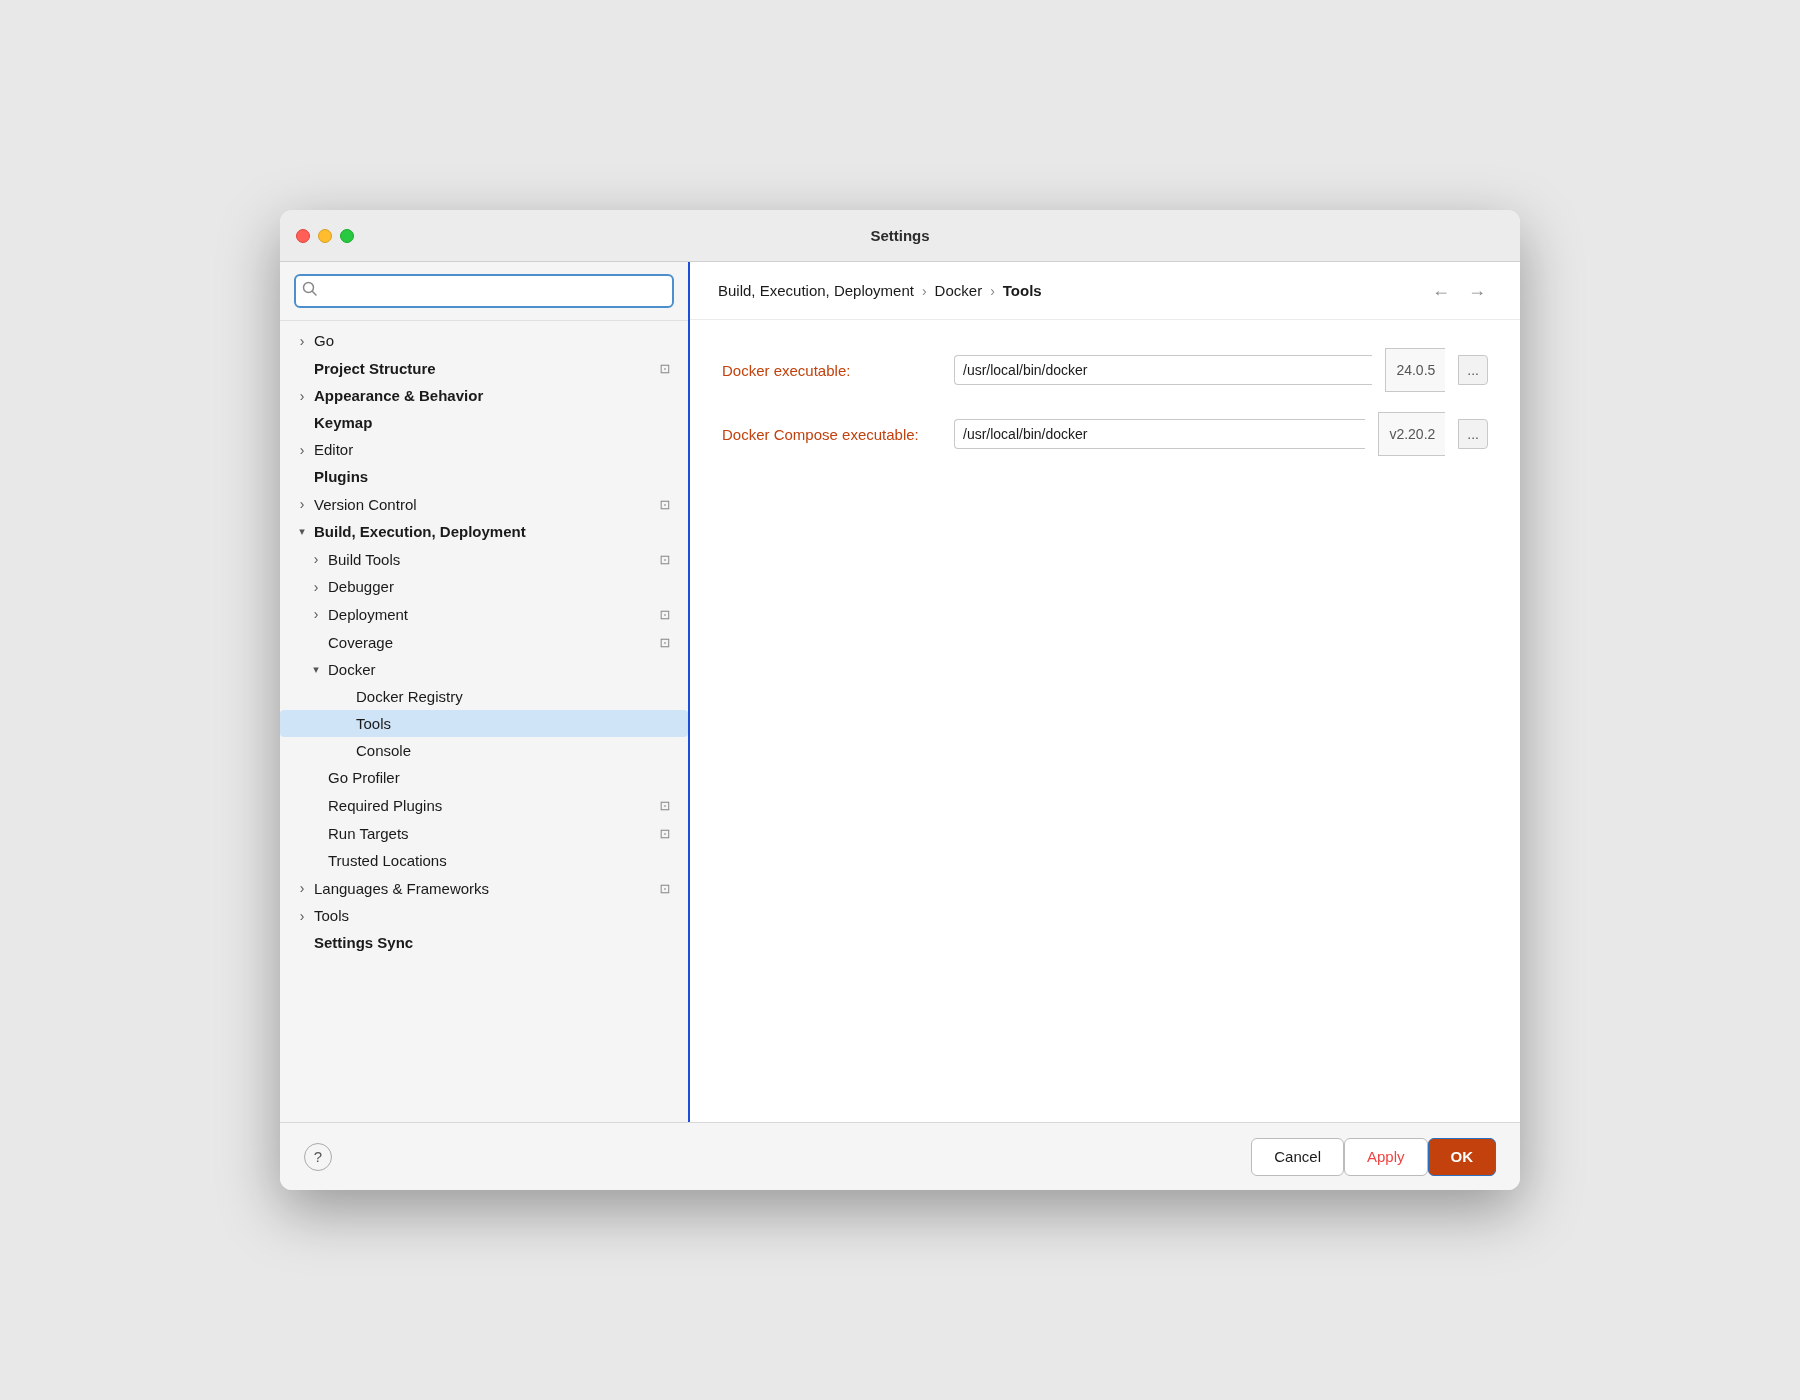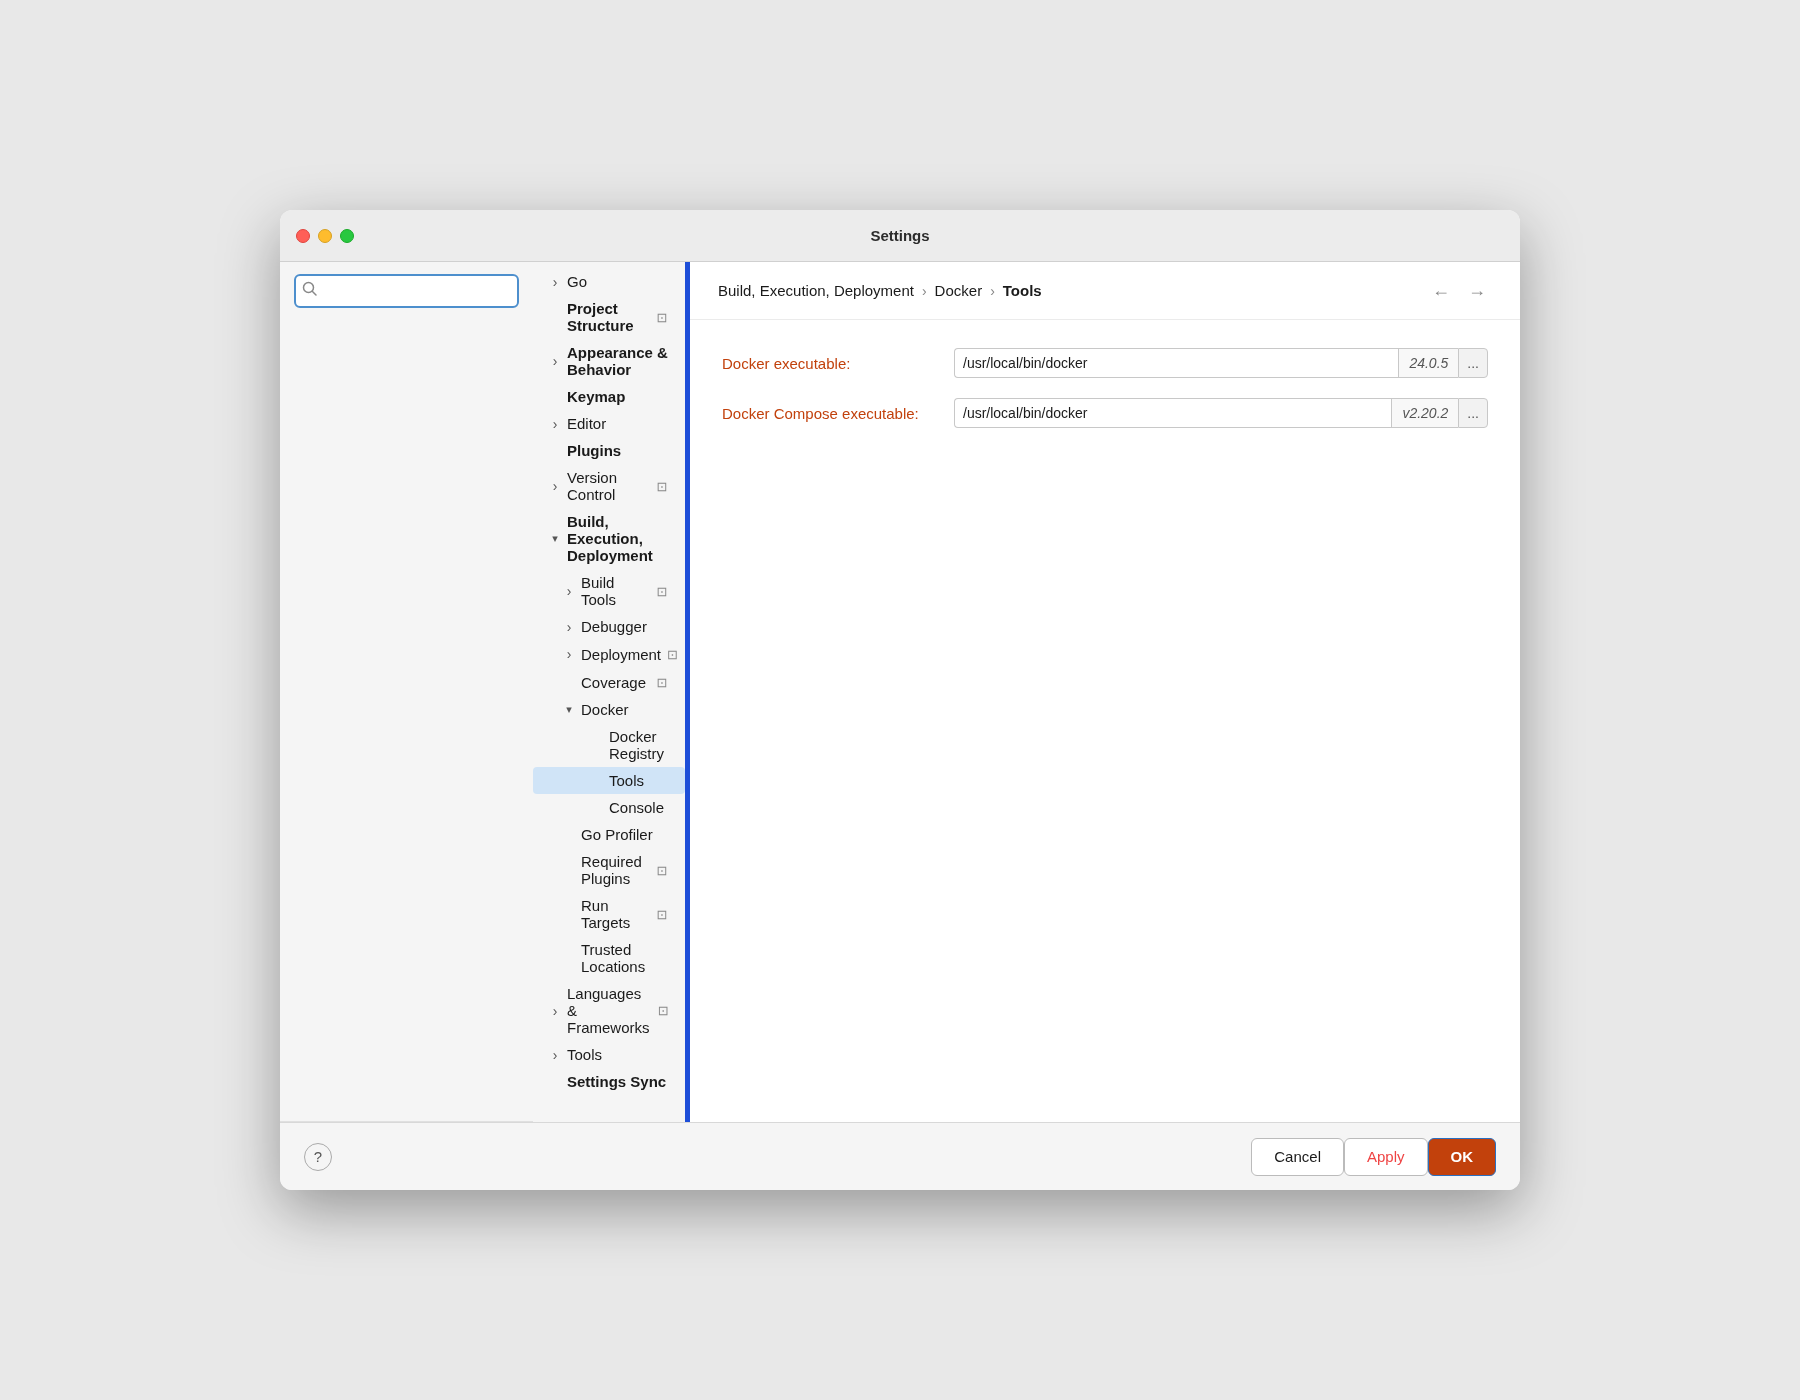--- a/index.html
+++ b/index.html
@@ -57,23 +57,23 @@
     }
     .main-content {
       display: flex;
       flex: 1;
       overflow: hidden;
     }
     
     .sidebar {
       width: 410px;
       background: #f5f5f5;
-      border-right: 5px solid #1d4ed8;
-      display: flex;
-      flex-direction: row;
+      border-right: 2px solid #1d4ed8;
+      display: flex;
+      flex-direction: column;
       overflow: hidden;
       flex-shrink: 0;
     }
     .search-container {
       padding: 12px 14px;
       border-bottom: 1px solid #e0e0e0;
     }
     .search-box {
       width: 100%;
       height: 34px;
@@ -200,47 +200,46 @@
     .field-label {
       font-size: 15px;
       color: #c2410c;
       width: 220px;
       flex-shrink: 0;
     }
     .field-input-group {
       flex: 1;
       display: flex;
       align-items: center;
-      gap: 0;
+      gap: 13px;
       justify-content: space-between;
     }
     .field-input {
       flex: 1;
       height: 30px;
       border: 1px solid #c8c8c8;
       border-right: none;
       border-radius: 4px 0 0 4px;
       padding: 0 8px;
       font-size: 14px;
       color: #1a1a1a;
       background: white;
       outline: none;
     }
     .field-version {
-      height: 30px;
+      height: 44px;
       border: 1px solid #c8c8c8;
       border-right: none;
       padding: 0 10px;
       font-size: 14px;
       color: #555;
       background: #f8f8f8;
       display: flex;
       align-items: center;
       white-space: nowrap;
-      font-style: italic;
     }
     .field-browse {
       height: 30px;
       border: 1px solid #c8c8c8;
       border-radius: 0 4px 4px 0;
       background: #f2f2f2;
       padding: 0 8px;
       font-size: 14px;
       color: #555;
       cursor: pointer;

